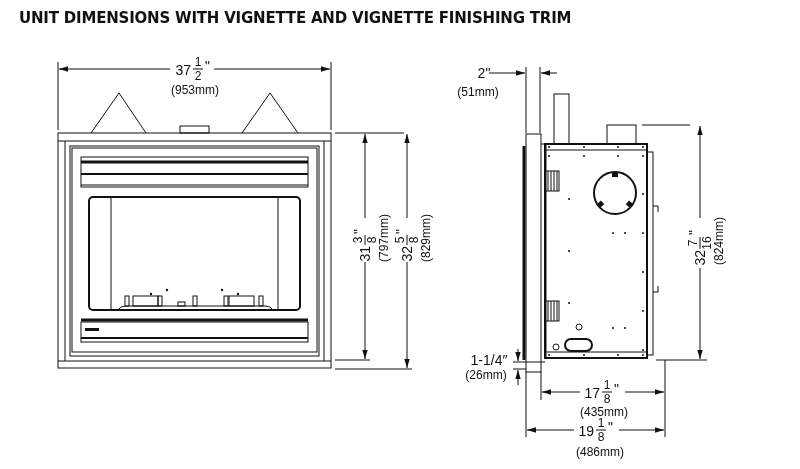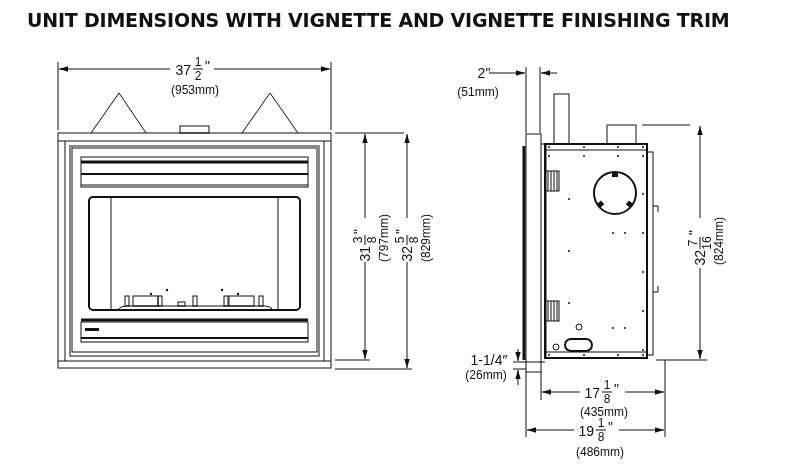--- a/index.html
+++ b/index.html
@@ -1,20 +1,20 @@
 <!DOCTYPE html>
 <html><head>
 <meta charset="utf-8">
 <style>
   html, body { margin: 0; padding: 0; background: #ffffff; }
   body { width: 800px; height: 469px; position: relative; overflow: hidden; font-family: "DejaVu Sans", sans-serif; }
   #title {
     position: absolute; left: 19px; top: 9px;
-    font-family: "DejaVu Sans", sans-serif; font-weight: bold; font-size: 19px;
-    color: #111; letter-spacing: -0.2px; white-space: nowrap; margin-left: 8px;
+    font-family: "DejaVu Sans", sans-serif; font-weight: bold; font-size: 15px;
+    color: #111; letter-spacing: -0.2px; white-space: nowrap;
   }
   svg { position: absolute; left: 0; top: 0; }
   .ln { stroke: #111; stroke-width: 1; fill: none; }
   .thk { stroke: #111; stroke-width: 2; fill: none; }
   .bar { stroke: #111; stroke-width: 3; fill: none; }
   .dot { fill: #111; }
   .dimtxt { font-family: "Liberation Sans", sans-serif; fill: #111; }
   .big { font-size: 14px; }
   .frac { font-size: 12px; }
   .mm { font-size: 12px; }

